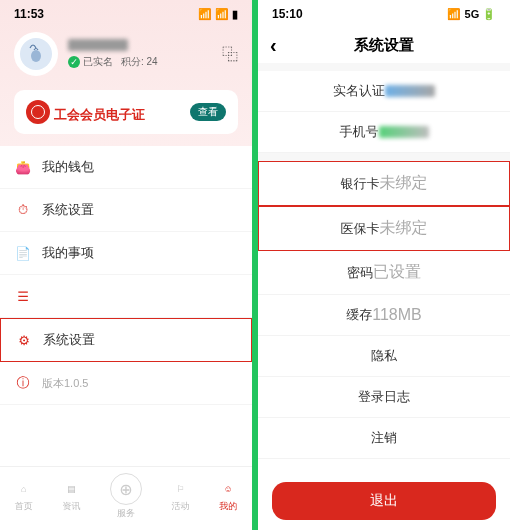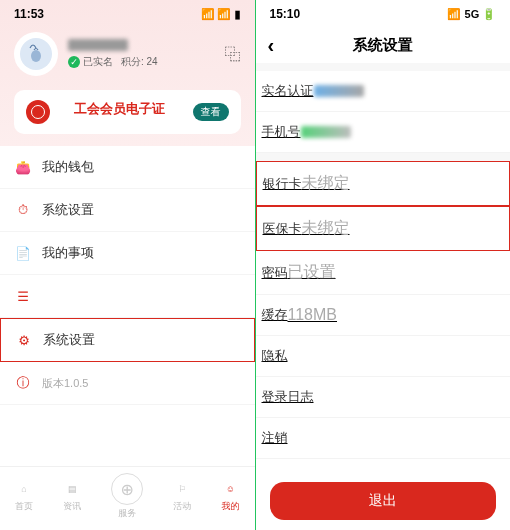--- a/index.html
+++ b/index.html
@@ -1,53 +1,53 @@
 <!DOCTYPE html>
 <html><head>
 <meta charset="utf-8">
 <style>
   * { margin:0; padding:0; box-sizing:border-box; font-family:-apple-system,"PingFang SC",sans-serif; }
   body { background:#fff; width:510px; height:530px; display:flex; }
   .phone { flex:1; display:flex; flex-direction:column; background:#fff; position:relative; overflow:hidden; }
-  .phone-left { border-right:1px solid #22c55e; }
+  .phone-left { border-right:6px solid #22c55e; }
   .statusbar { height:28px; display:flex; align-items:center; justify-content:space-between; padding:0 14px; font-size:12px; font-weight:600; position:relative; z-index:2;}
   .status-icons { display:flex; gap:3px; align-items:center; font-size:11px;}
   .hero { background:linear-gradient(180deg,#fbe6e6 0%,#fdeeee 100%); padding:0 14px 12px; margin-top:-28px; padding-top:32px;}
   .hero-top { display:flex; align-items:center; justify-content:space-between;}
   .avatar-row { display:flex; align-items:center; gap:10px;}
   .avatar { width:44px; height:44px; border-radius:50%; background:#fff; display:flex; align-items:center; justify-content:center;}
   .userinfo { display:flex; flex-direction:column; gap:4px;}
   .username { filter:blur(2px); background:#999; width:60px; height:12px; border-radius:2px;}
   .badges { display:flex; gap:8px; align-items:center; font-size:10px; color:#666;}
   .verified { display:flex; align-items:center; gap:3px;}
   .vdot { width:12px; height:12px; border-radius:50%; background:#1fb85c; display:flex; align-items:center; justify-content:center; color:#fff; font-size:9px;}
   .scan-icon { font-size:16px; color:#333;}
   .card { background:#fff; border-radius:10px; margin-top:14px; padding:10px 12px; display:flex; align-items:center; justify-content:space-between;}
-  .card-left { display:flex; align-items:flex-start; gap:24px;}
+  .card-left { display:flex; align-items:flex-end; gap:4px;}
   .union-ic { width:24px; height:24px; border-radius:50%; background:#d9281e; display:flex; align-items:center; justify-content:center;}
   .union-ic-inner { width:14px; height:14px; border-radius:50%; border:1.5px solid #fff;}
   .card-title { font-size:13px; font-weight:600; color:#d9281e;}
   .check-btn { font-size:10px; color:#fff; background:#0f766e; padding:2px 8px; border-radius:9px;}
   .menu { flex:1; background:#fff;}
   .menu-item { display:flex; align-items:center; gap:10px; padding:12px 14px; border-bottom:1px solid #f4f4f4; font-size:13px; color:#333;}
   .menu-item .mlabel { flex:1;}
   .menu-item .mval { font-size:11px; color:#aaa;}
   .mic { width:18px; height:18px; display:flex; align-items:center; justify-content:center; color:#d9281e; }
   .highlight { border:1.5px solid #d9281e;}
   .tabbar { display:flex; justify-content:space-around; align-items:center; padding:6px 0 10px; border-top:1px solid #f0f0f0;}
   .tab { display:flex; flex-direction:column; align-items:center; gap:2px; font-size:9px; color:#bbb;}
   .tab.active { color:#d9281e;}
   .tab-ic { width:18px; height:18px; display:flex; align-items:center; justify-content:center;}
   .tab-center { width:32px; height:32px; border-radius:50%; border:1.5px solid #ddd; display:flex; align-items:center; justify-content:center; color:#ccc; font-size:16px;}
 
   .nav2 { display:flex; align-items:center; padding:6px 12px; font-size:15px; font-weight:600;}
   .back { font-size:20px; width:20px;}
   .nav2-title { flex:1; text-align:center; margin-left:-20px;}
   .list { flex:1; display:flex; flex-direction:column; }
-  .row { display:flex; align-items:center; justify-content:flex-start; padding:11px 6px; border-bottom:1px solid #f3f3f3; font-size:13px;text-decoration:underline;}
+  .row { display:flex; align-items:center; justify-content:center; padding:11px 6px; border-bottom:1px solid #f3f3f3; font-size:13px;}
   .row .rlabel { color:#333;}
   .row .rval { font-size:16px; color:#aaa;}
   .row .blur { filter:blur(2px); width:50px; height:12px; background:linear-gradient(90deg,#6fb0e6,#a7a7a7); border-radius:2px;}
   .row .blur2 { filter:blur(2px); width:50px; height:12px; background:linear-gradient(90deg,#56d17a,#bdbdbd); border-radius:2px;}
   .row.hl { border:1.5px solid #d9281e; }
   .gap { height:8px; background:#f7f7f7;}
   .logout { margin:10px 14px; background:#d9281e; color:#fff; text-align:center; padding:10px; font-size:14px; border-radius:14px;}
 </style>
 </head>
 <body>

